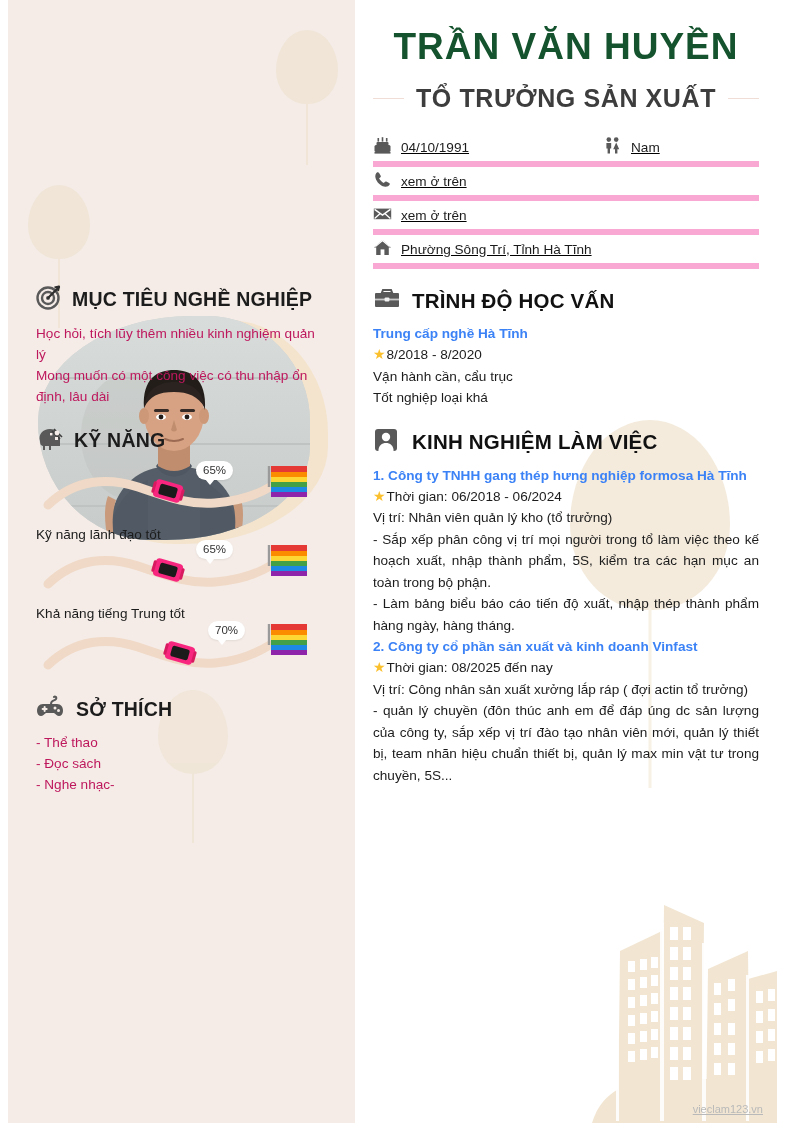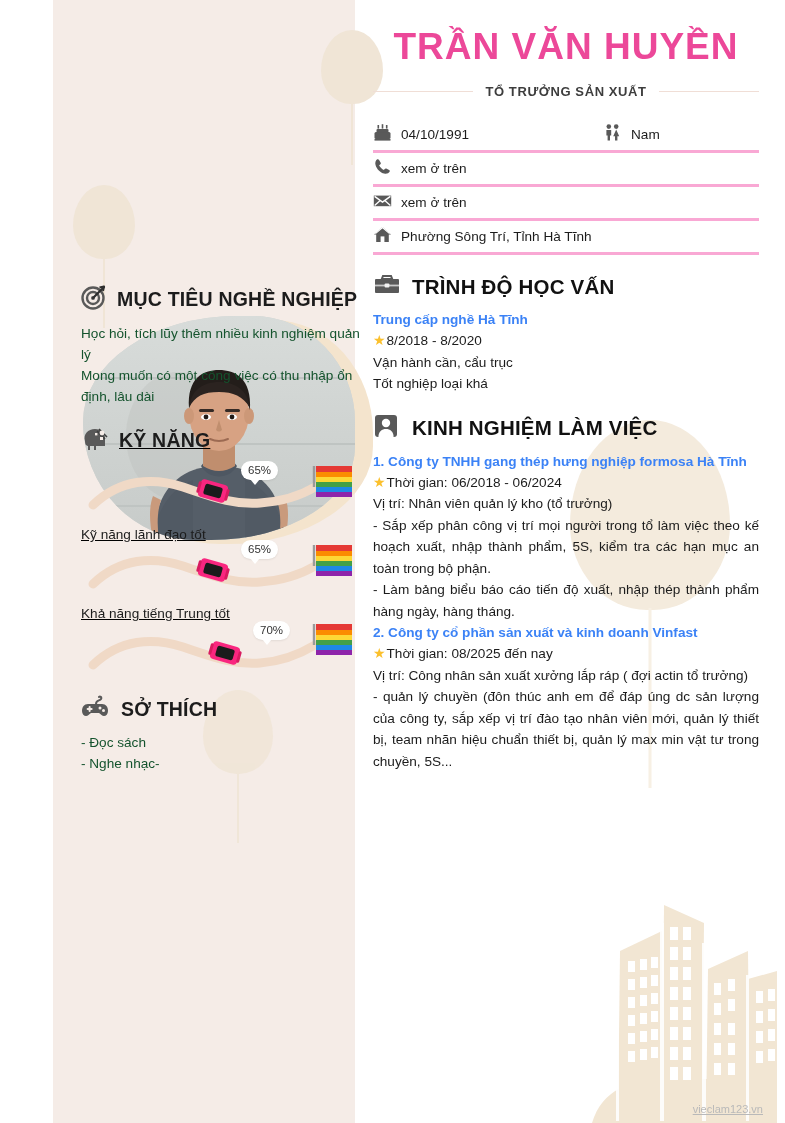--- a/index.html
+++ b/index.html
@@ -16,21 +16,20 @@
     overflow: hidden;
   }
 
   
   .sidebar {
     position: absolute;
     left: 8px; top: 0;
     width: 347px; height: 1123px;
     background: #f5ece7;
     overflow: hidden;
-    margin-left: 45px;
   }
   .sidebar-inner { position: relative; width: 100%; height: 100%; z-index: 3; }
 
   
   .balloon { position: absolute; z-index: 1; }
   .balloon .bub {
     background: #f0e5d6;
     border-radius: 50% 50% 48% 48% / 55% 55% 45% 45%;
   }
   .balloon .str {
@@ -73,21 +72,21 @@
     padding-left: 28px;
   }
   .sec-head .sec-title {
     font-size: 19.5px; font-weight: 700; color: #1c1c1c;
     letter-spacing: .2px; white-space: nowrap;
   }
   .ico { flex: none; display: block; }
 
   .side-body { padding: 0 28px 0 28px; margin-top: 9px; }
   .side-body p {
-    font-size: 13.6px; line-height: 21px; color: #14532d;
+    font-size: 13.6px; line-height: 21px; color: #be185d;
   }
 
   
   .skill { position: relative; padding: 0 10px 0 28px; }
   .skill-label { font-size: 13.6px; color: #1c1c1c; margin-bottom: 2px; }
   .road-box { position: relative; width: 310px; height: 58px; margin-left: -16px; }
   .road-svg { position: absolute; left: 0; top: 0; }
   .pct-bubble {
     position: absolute; z-index: 5;
     background: #fff; color: #333;
@@ -118,39 +117,40 @@
   }
   .balloon-main .bub { width: 160px; height: 190px; background: #f4ebdd;
     border-radius: 50% 50% 48% 48% / 55% 55% 45% 45%; }
   .balloon-main .str {
     position: absolute; left: 50%; top: 188px; width: 3px; height: 180px;
     background: #f7f0e4; transform: translateX(-50%);
   }
 
   .cv-name {
     text-align: center;
-    font-size: 37px; font-weight: 700; color: #ec4899;
+    font-size: 37px; font-weight: 700; color: #14532d;
     letter-spacing: 1px;
     margin-top: 26px;
   }
   .cv-role-row {
     display: flex; align-items: center; gap: 12px;
     margin-top: 16px;
   }
   .cv-role-row .rule { flex: 1; height: 1px; background: #f0ded6; }
   .cv-role {
-    font-size: 13px; font-weight: 700; color: #3d3d3d;
+    font-size: 25px; font-weight: 700; color: #3d3d3d;
     letter-spacing: .6px; white-space: nowrap;
   }
 
   .contact { margin-top: 20px; }
   .crow {
     display: flex; align-items: center;
-    border-bottom: 3px solid #f9a8d4;
+    border-bottom: 6px solid #f9a8d4;
     height: 34px;
+    text-decoration: underline;
   }
   .crow:first-child { border-top: none; }
   .cc { display: flex; align-items: center; gap: 9px; }
   .cc .ctext { font-size: 13.6px; color: #1c1c1c; }
   .cc-birth { width: 230px; }
 
   .msec { margin-top: 18px; }
   .msec-head { display: flex; align-items: center; gap: 11px; }
   .msec-title { font-size: 20.5px; font-weight: 700; color: #111; letter-spacing: .2px; }
   .msec-body { margin-top: 8px; }
@@ -250,21 +250,21 @@
             </svg>
           </span>
           <span class="sec-title">MỤC TIÊU NGHỀ NGHIỆP</span>
         </div>
         <div class="side-body">
           <p>Học hỏi, tích lũy thêm nhiều kinh nghiệm quản lý</p>
           <p>Mong muốn có một công việc có thu nhập ổn định, lâu dài</p>
         </div>
       </div>
 
-      <div class="sec" style="margin-top:18px;text-decoration:underline;">
+      <div class="sec" style="margin-top:18px;">
         <div class="sec-head">
           <span class="ico">
             <svg width="28" height="26" viewBox="0 0 28 26">
               <path d="M4 16 C2 9 7 4 14 4 C20 4 24 8 24 13 L24 21 L8 21 C5 21 4 19 4 16 Z" fill="#595959"></path>
               <path d="M16 6 L24 14 M18 4 L26 12" stroke="#3f3f3f" stroke-width="1.6"></path>
               <circle cx="21" cy="8" r="2.4" fill="#f5ece7"></circle>
               <rect x="19" y="12" width="3" height="3" fill="#f5ece7"></rect>
               <rect x="14" y="8" width="2.4" height="2.4" fill="#f5ece7"></rect>
               <path d="M8 21 L8 25 M14 21 L14 25" stroke="#595959" stroke-width="2"></path>
             </svg>
@@ -355,20 +355,21 @@
               <rect x="5.6" y="13" width="6" height="2" rx="1" fill="#f5ece7"></rect>
               <rect x="7.6" y="11" width="2" height="6" rx="1" fill="#f5ece7"></rect>
               <circle cx="19" cy="13" r="1.5" fill="#f5ece7"></circle>
               <circle cx="22.5" cy="15.5" r="1.5" fill="#f5ece7"></circle>
               <path d="M15 9 C15 5 19 6 20 4 C21 2 19 1 18 2" stroke="#595959" stroke-width="2" fill="none" stroke-linecap="round"></path>
             </svg>
           </span>
           <span class="sec-title">SỞ THÍCH</span>
         </div>
         <div class="side-body">
+          <p>- Thể thao</p>
           <p>- Đọc sách</p>
           <p>- Nghe nhạc-</p>
         </div>
       </div>
 
     </div>
   </div>
 
   <div class="main">
 

